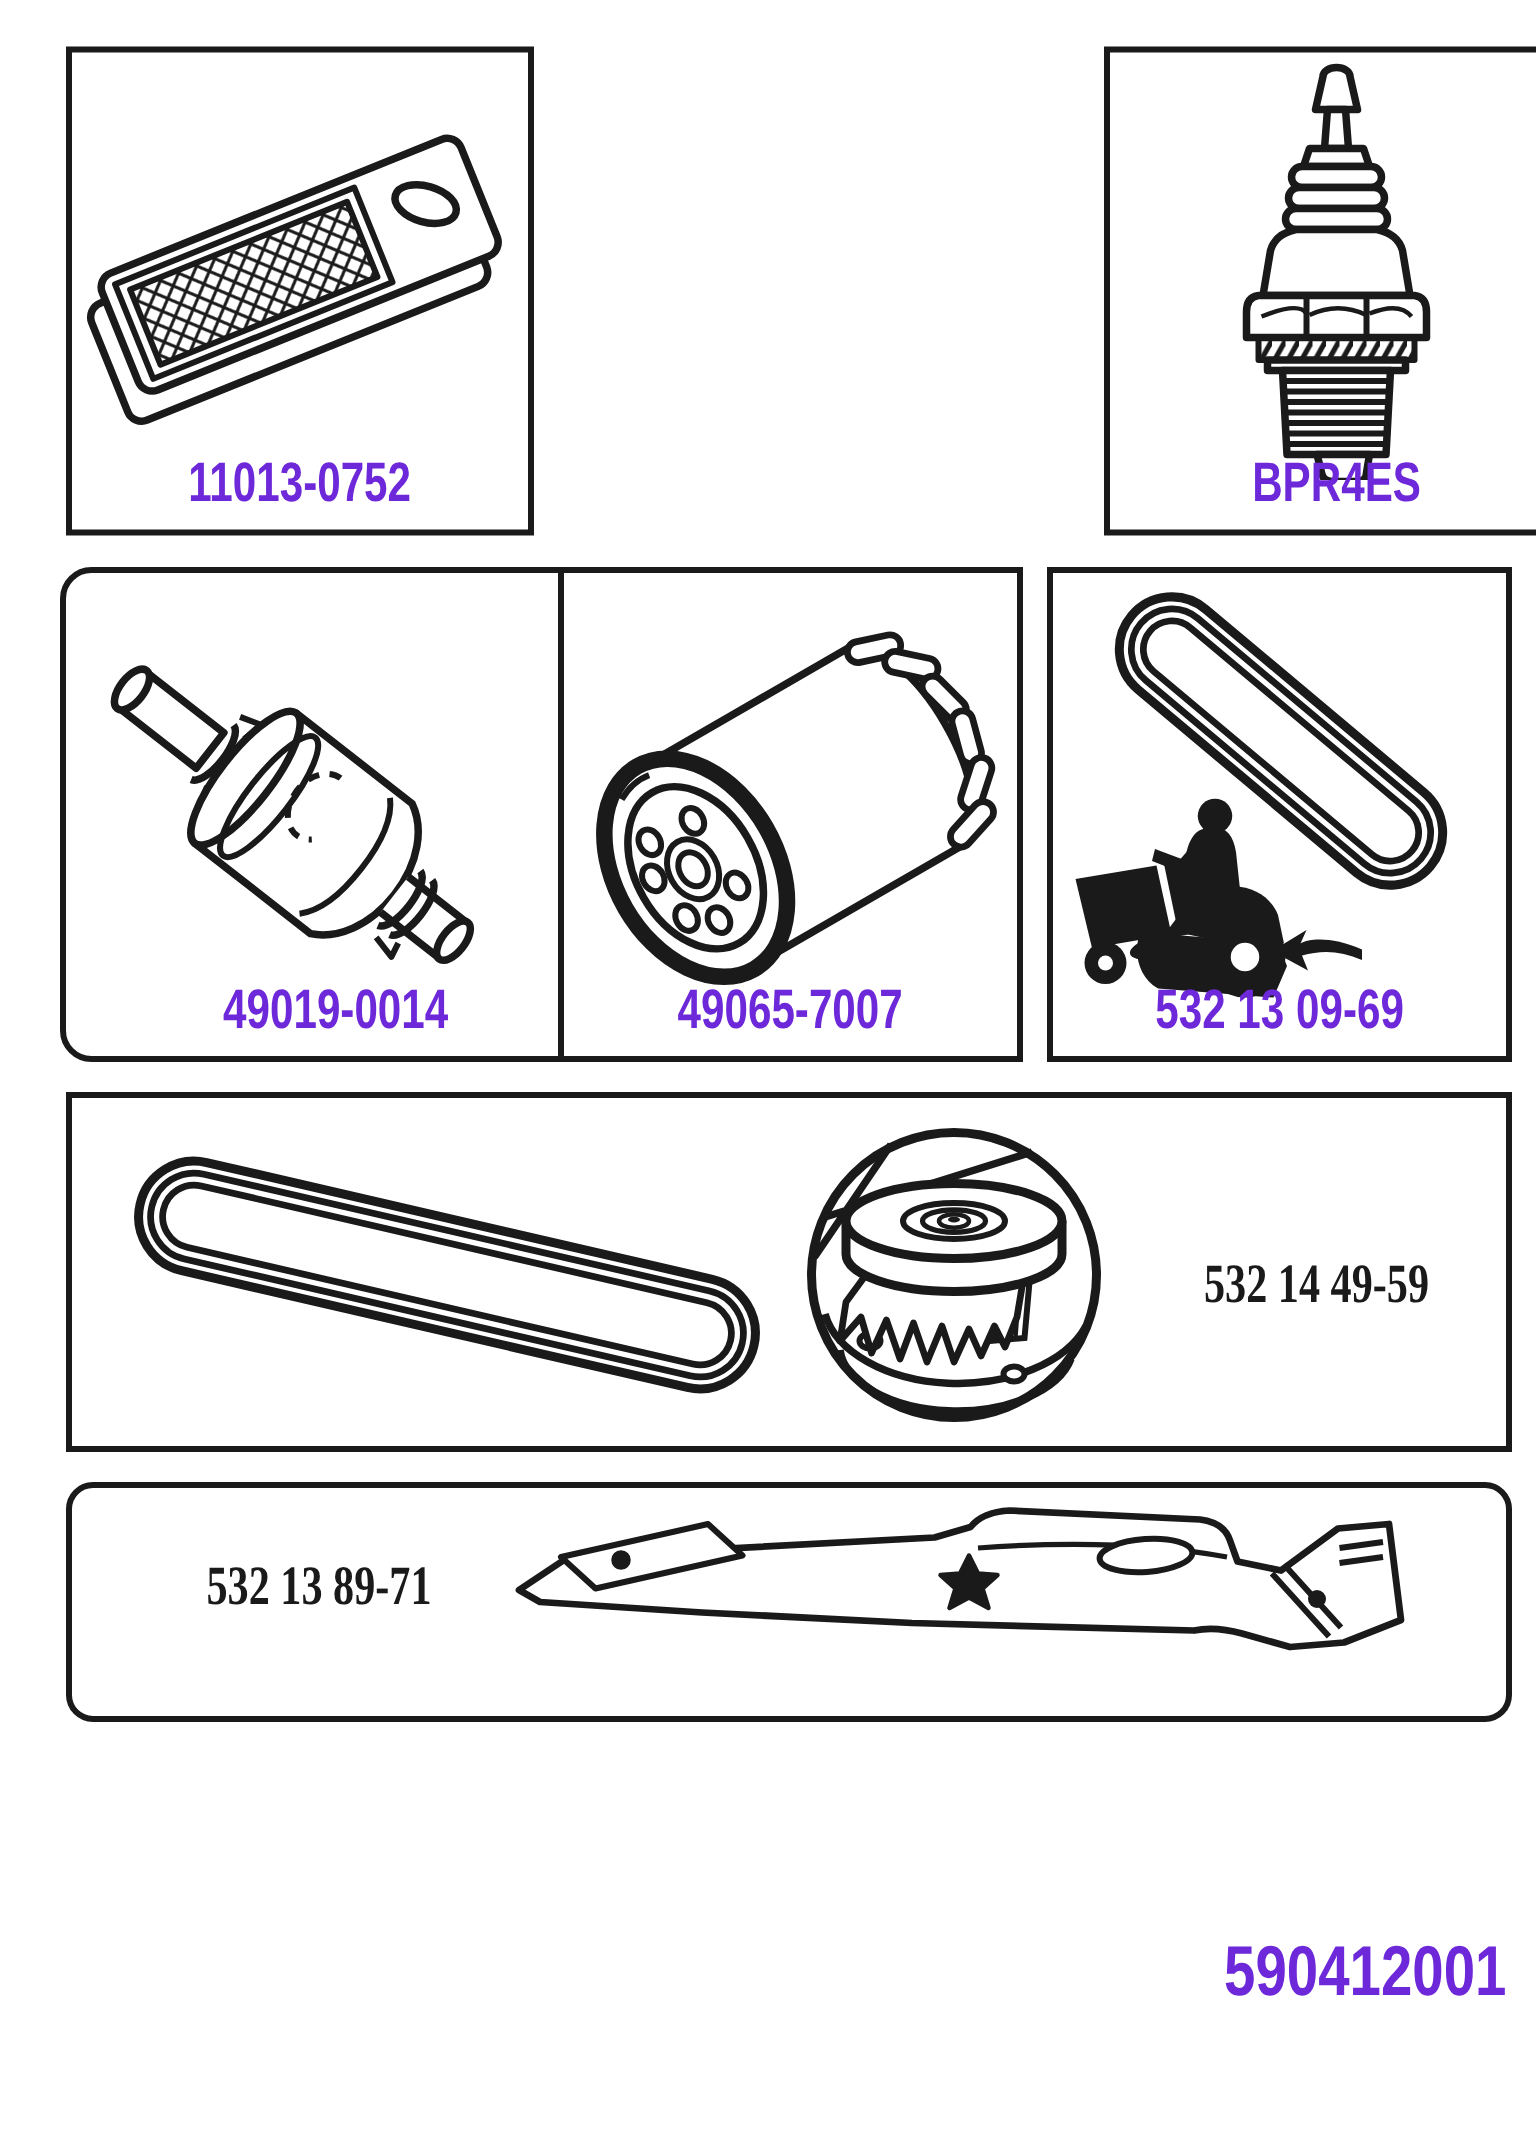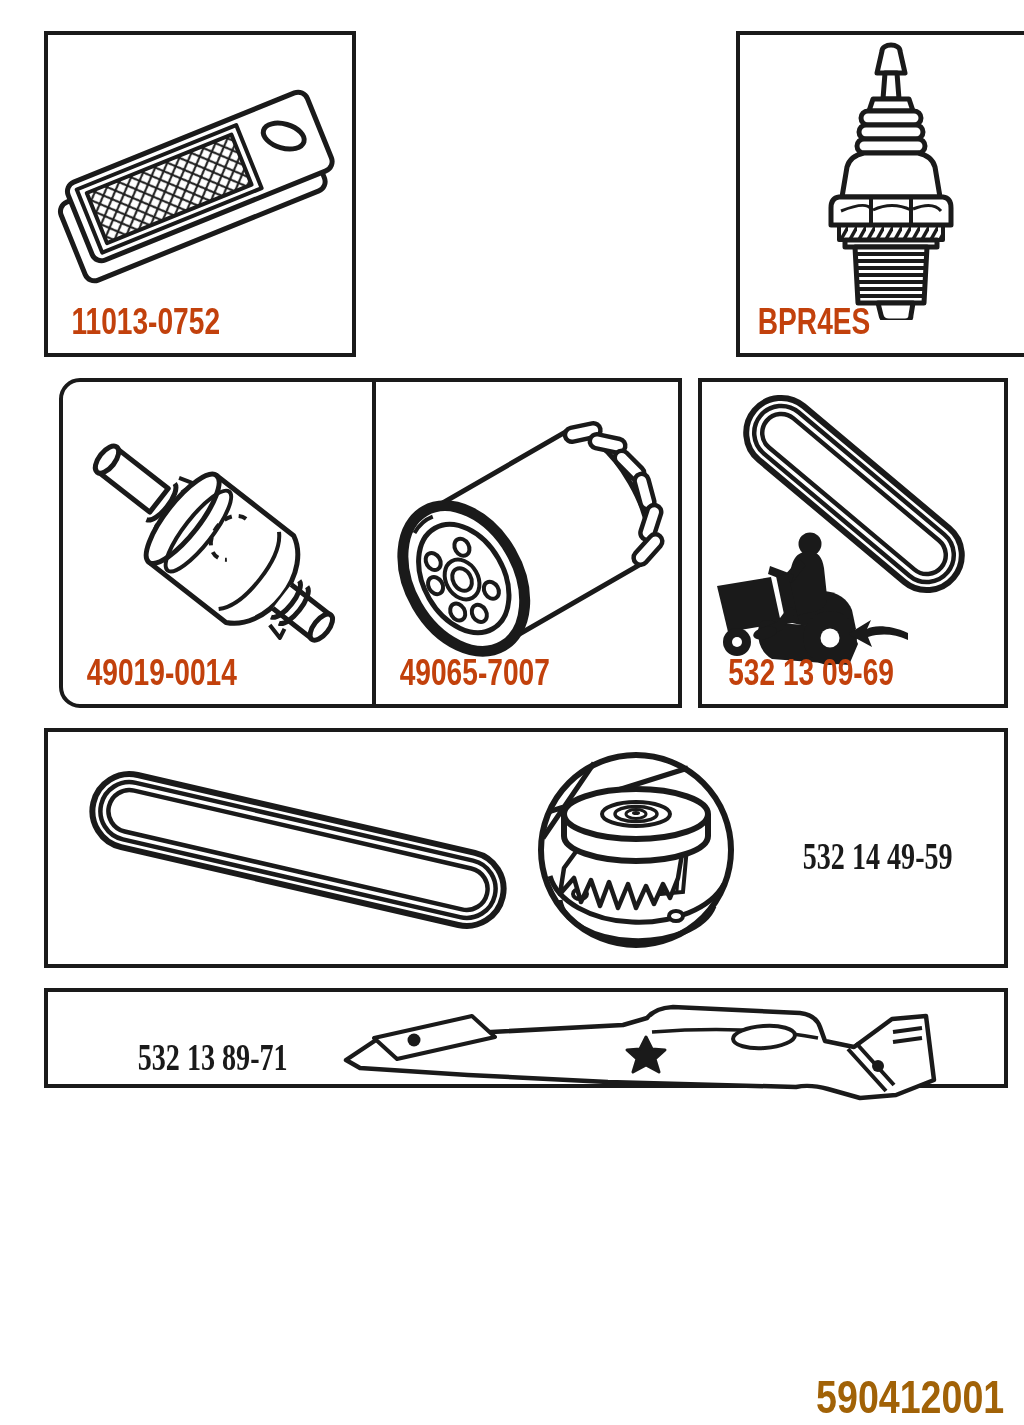--- a/index.html
+++ b/index.html
@@ -1,24 +1,24 @@
 <!DOCTYPE html>
 <html><head>
 <meta charset="utf-8">
 <style>
   html,body{margin:0;padding:0;background:#fff;}
   .page{position:relative;width:1024px;height:1425px;background:#fff;overflow:hidden;
         font-family:"Liberation Sans",sans-serif;color:#1a1a1a;}
   .panel{position:absolute;border:4px solid #1a1a1a;background:#fff;box-sizing:border-box;}
   .panel svg{position:absolute;left:0;top:0;}
-  .part-label{position:absolute;left:0;right:0;bottom:10px;
-              font-weight:bold;font-size:37px;color:#c2410c;}
+  .part-label{position:absolute;left:0;right:0;bottom:10px;text-align:center;
+              font-weight:bold;font-size:37px;color:#6d28d9;}
   .pn{display:inline-block;transform:scaleX(0.76);transform-origin:center bottom;white-space:nowrap;}
   .label-free{position:absolute;text-align:center;font-weight:bold;font-size:37px;color:#1a1a1a;font-family:Liberation Serif, serif;}
-  .docnum{position:absolute;top:1369px;right:20px;font-weight:bold;font-size:47px;color:#a16207;}
+  .docnum{position:absolute;top:1286px;right:20px;font-weight:bold;font-size:47px;color:#6d28d9;}
   .docnum .pn2{display:inline-block;transform:scaleX(0.8);transform-origin:right bottom;white-space:nowrap;}
 </style>
 </head>
 <body>
 
 <div class="page">
 
   <div class="panel" style="left:44px;top:31px;width:312px;height:326px;">
     <svg viewBox="0 0 304 285" width="304" height="285">
       <defs>
@@ -60,21 +60,21 @@
         <path d="M115 212 h72 l-3 56 h-66 z"></path>
         <path d="M116 219 h70 M116 226 h70 M117 233 h68 M117 240 h68 M118 247 h66 M118 254 h66 M119 261 h64" fill="none" stroke-width="4"></path>
         <path d="M138 268 l3 12 q1 6 8 6 h16 q6 0 6 -6 l2 -12 z"></path>
         <path d="M141 286 h26 v14 h-20 q-6 0 -6 -6 z" fill="#1a1a1a" stroke-width="3"></path>
         <rect x="154" y="291" width="8" height="6" fill="#fff" stroke="none"></rect>
       </g>
     </svg>
     <div class="part-label"><span class="pn">BPR4ES</span></div>
   </div>
 
-  <div class="panel" style="left:59px;top:378px;width:368px;height:330px;border-radius:21px;">
+  <div class="panel" style="left:40px;top:378px;width:368px;height:330px;border-radius:21px;">
     <svg viewBox="0 0 302 295" width="302" height="295">
       <g transform="rotate(38 151 160)" stroke="#1a1a1a" stroke-width="5" fill="none" stroke-linejoin="round">
         <path d="M16 146 h66 v30 h-66" fill="#fff"></path>
         <ellipse cx="16" cy="161" rx="8" ry="16" fill="#fff"></ellipse>
         <path d="M84 138 c11 3 11 43 0 46 M94 138 c11 3 11 43 0 46"></path>
         <path d="M84 131 l16 -5 2 10" stroke-width="4"></path>
         <path d="M112 106 h98 c16 8 28 28 28 55 c0 27 -12 47 -28 55 h-98 z" fill="#fff"></path>
         <ellipse cx="112" cy="161" rx="17" ry="55" fill="#fff"></ellipse>
         <ellipse cx="132" cy="161" rx="14" ry="50" stroke-width="4"></ellipse>
         <path d="M196 112 c10 10 14 27 14 49 c0 22 -4 39 -14 49" stroke-width="4"></path>
@@ -166,21 +166,21 @@
         <ellipse cx="0" cy="-36" rx="72" ry="25" fill="#fff" stroke-width="6"></ellipse>
         <ellipse cx="0" cy="-36" rx="34" ry="12" stroke-width="4"></ellipse>
         <ellipse cx="0" cy="-36" rx="21" ry="7.5" stroke-width="3.5"></ellipse>
         <ellipse cx="0" cy="-36" rx="10" ry="4.5" stroke-width="3"></ellipse>
         <ellipse cx="0" cy="-37" rx="4" ry="2" fill="#1a1a1a" stroke="none"></ellipse>
       </g>
     </svg>
     <div class="label-free" style="left:700px;top:103px;width:260px;"><span class="pn">532 14 49-59</span></div>
   </div>
 
-  <div class="panel" style="left:44px;top:988px;width:964px;height:100px;">
+  <div class="panel" style="left:44px;top:988px;width:964px;height:160px;border-radius:18px;">
     <svg viewBox="0 0 956 122" width="956" height="122">
       <g stroke="#1a1a1a" fill="none" stroke-linejoin="round">
         <path d="M298 68 L331 46 L575 33 L599 26 Q607 16 625 15 L752 21 Q768 23 772 35 L777 49 L806 55 L844 27 L878 24 L886 88 L848 103 L812 106 L780 97 Q762 92 748 95 L560 90 L420 83 L312 76 Z" fill="#fff" stroke-width="4.5"></path>
         <path d="M604 40 Q700 33 770 46" stroke-width="3.5"></path>
         <path d="M800 57 L838 99 M808 51 L846 93" stroke-width="4"></path>
         <path d="M326 46 L424 24 L447 45 L349 67 Z" fill="#fff" stroke-width="4"></path>
         <circle cx="366" cy="48" r="6.5" fill="#1a1a1a" stroke="none"></circle>
         <ellipse cx="716" cy="45" rx="31" ry="11" transform="rotate(-4 716 45)" fill="#fff" stroke-width="4"></ellipse>
         <path d="M598 45 L604 57 L617 58 L607 67 L611 80 L598 73 L585 80 L589 67 L579 58 L592 57 Z" fill="#1a1a1a" stroke="#1a1a1a" stroke-width="3"></path>
         <path d="M845 40 L874 36 M845 50 L874 46" stroke-width="4"></path>

